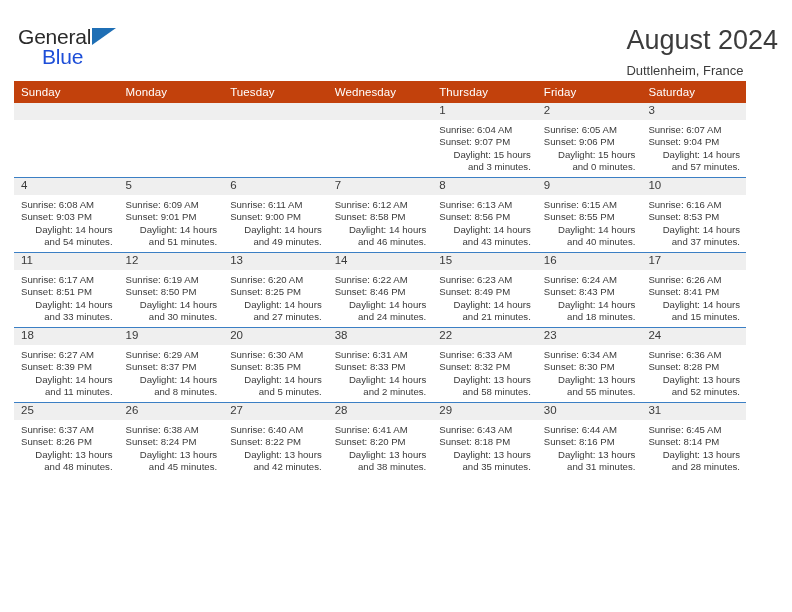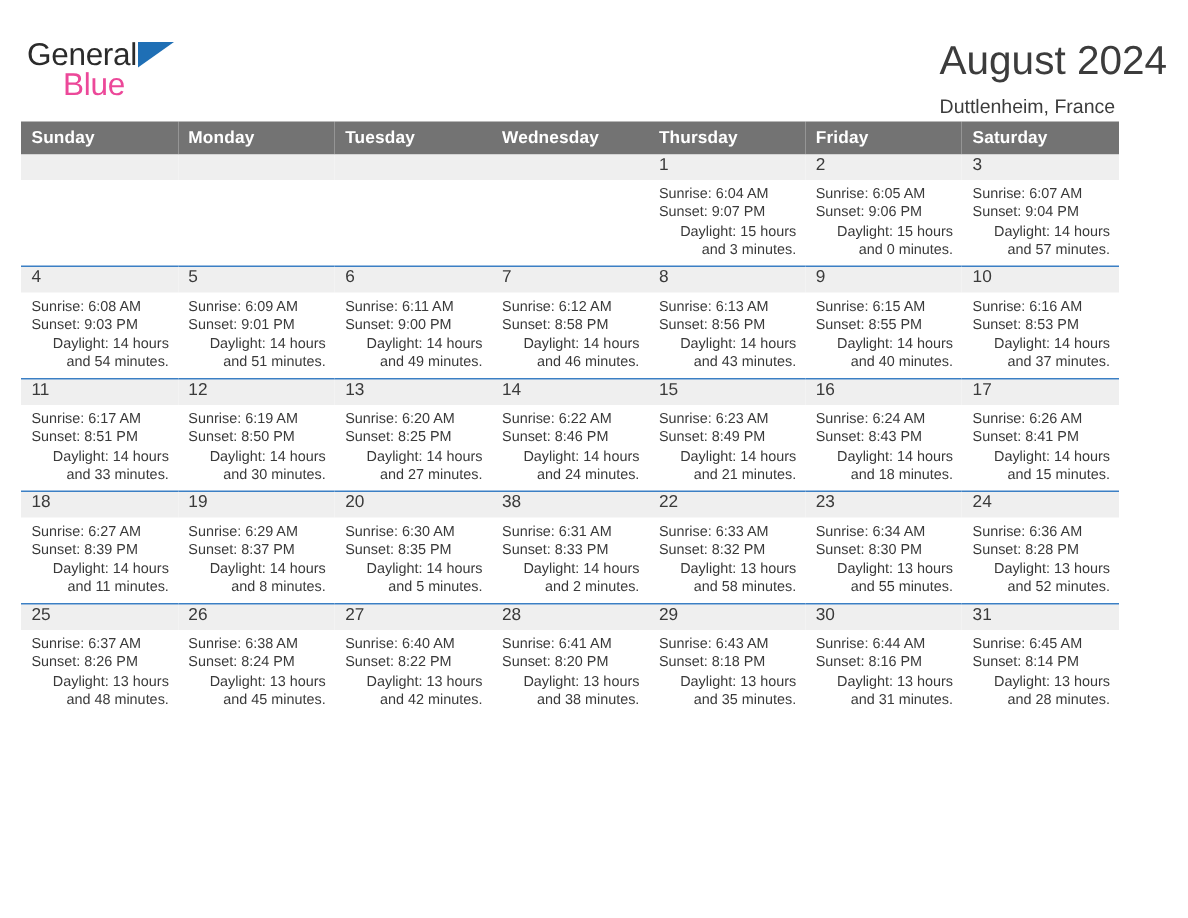--- a/index.html
+++ b/index.html
@@ -54,21 +54,21 @@
     width: 0;
     height: 0;
     border-left: 24px solid #1f6fb5;
     border-bottom: 17px solid transparent;
   }
   .logo-blue {
     position: absolute;
     left: 28px;
     top: 20px;
     font-size: 21px;
-    color: #ec4899;
+    color: #1d4ed8;
     letter-spacing: -0.2px;
   }
 
   .title-block {
     padding-top: 0px;
   }
   .cal-title {
     font-size: 27px;
     color: #3c3c3c;
     font-weight: normal;
@@ -82,24 +82,24 @@
   }
 
   
   table.calendar {
     width: 732px;
     border-collapse: collapse;
     table-layout: fixed;
     margin-top: 3px;
   }
   table.calendar th {
-    background: #737373;
+    background: #c2410c;
     color: #ffffff;
     font-size: 11.5px;
-    font-weight: bold;
+    font-weight: normal;
     text-align: left;
     padding: 5px 0 5px 7px;
     height: 12px;
     letter-spacing: 0.1px;
   }
   table.calendar td {
     vertical-align: top;
     padding: 0;
     border-top: 1px solid #3b7fc4;
     height: 74px;

